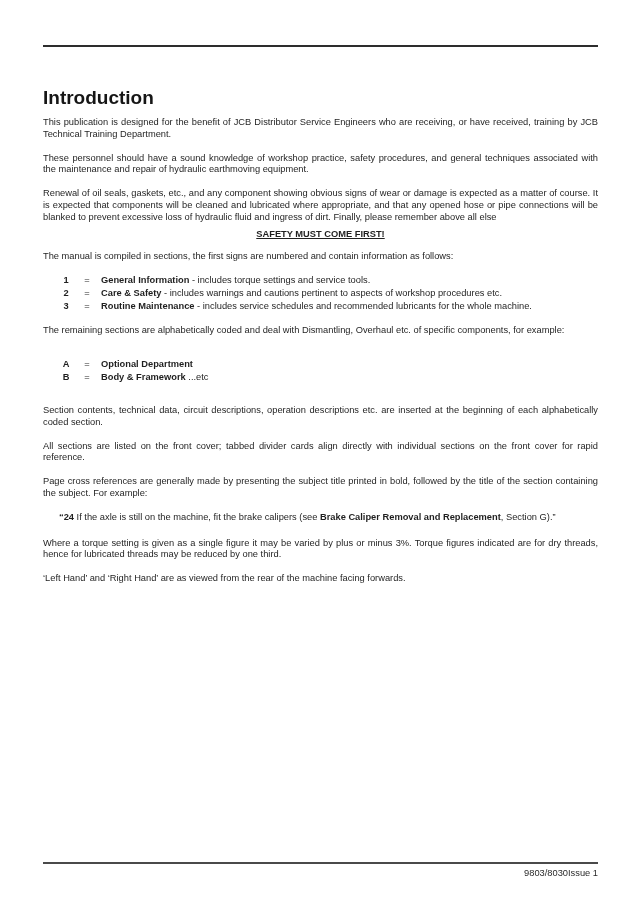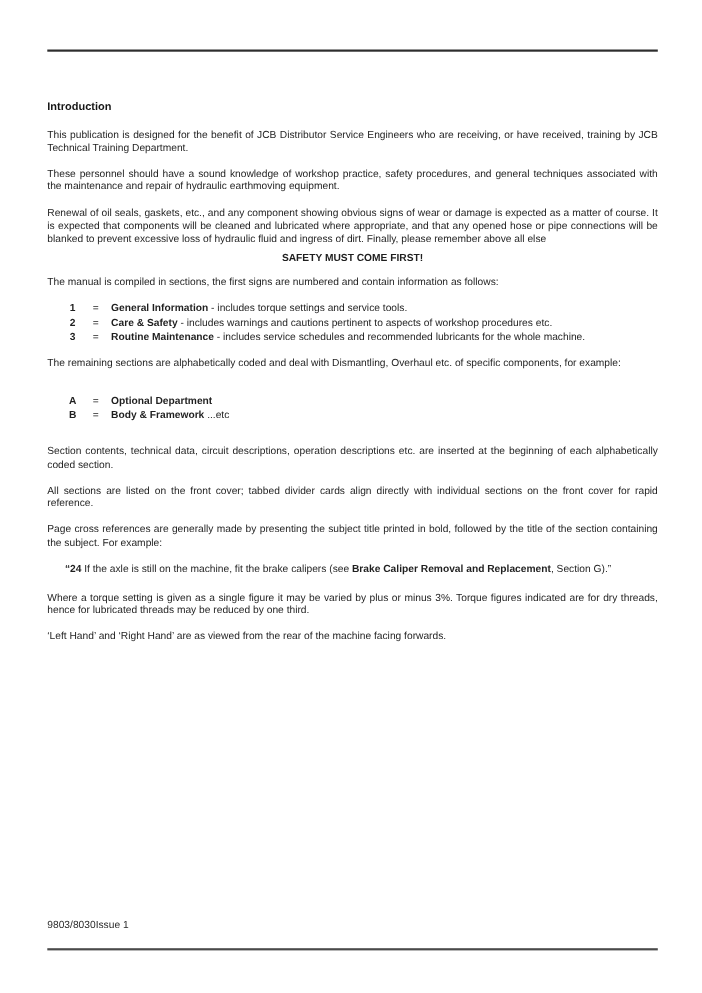--- a/index.html
+++ b/index.html
@@ -21,35 +21,36 @@
   }
   .content {
     position: absolute;
     left: 43px; top: 90px;
     width: 555px;
     font-size: 9.3px;
     line-height: 11.8px;
     text-align: justify;
   }
   .title {
-    font-size: 10px;
+    font-size: 19px;
     line-height: 15px;
     font-weight: bold;
     margin: 0 0 12px 0;
     text-align: left;
     color: #161616;
   }
   p { margin: 0 0 12px 0; }
   p.tight { margin-bottom: 5px; }
   p.mb11 { margin-bottom: 11px; }
   p.mb9 { margin-bottom: 21px; }
   .banner {
     font-weight: bold;
     text-align: center;
     margin: 0 0 11px 0;
+    text-decoration: underline;
   }
   .kvlist {
     margin: 0 0 12px 0;
     padding-left: 16px;
     line-height: 13px;
     text-align: left;
   }
   .kvlist.extra-gap { margin-bottom: 21px; }
   .kvrow { display: flex; }
   .kkey { width: 14px; flex: none; font-weight: bold; text-align: center; }
@@ -62,24 +63,24 @@
     text-align: left;
   }
   .rule-bottom {
     position: absolute;
     left: 43px; top: 862px;
     width: 555px; height: 1.5px;
     background: #4a4a4a;
   }
   .footer {
     position: absolute;
-    left: 43px; top: 836px;
+    left: 43px; top: 868px;
     width: 555px;
     display: flex;
-    justify-content: flex-start;
+    justify-content: flex-end;
     font-size: 9.3px;
     color: #2a2a2a;
   }
 </style>
 </head>
 <body>
 
 <div class="page">
 
   <div class="rule-top"></div>

